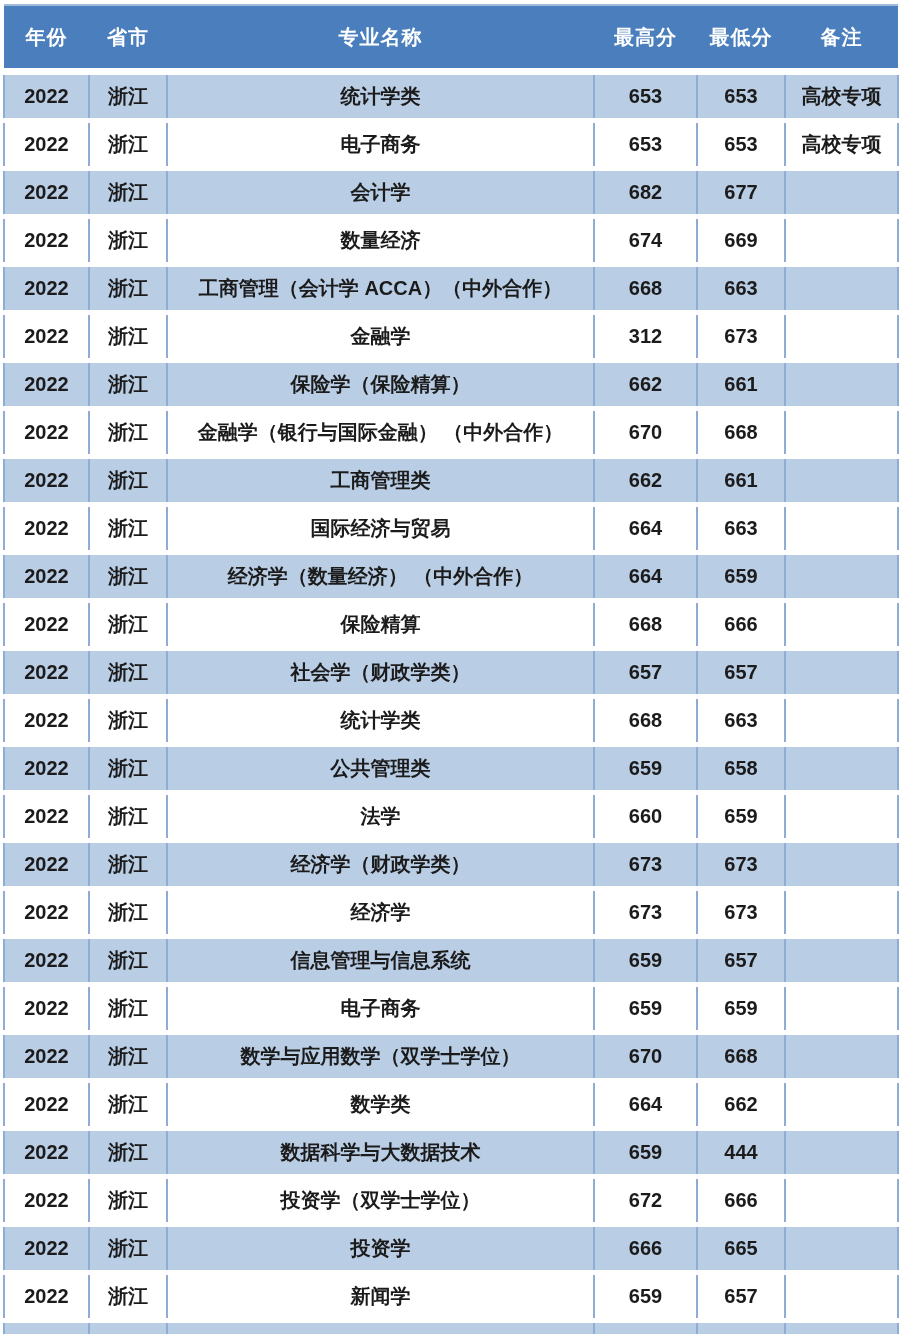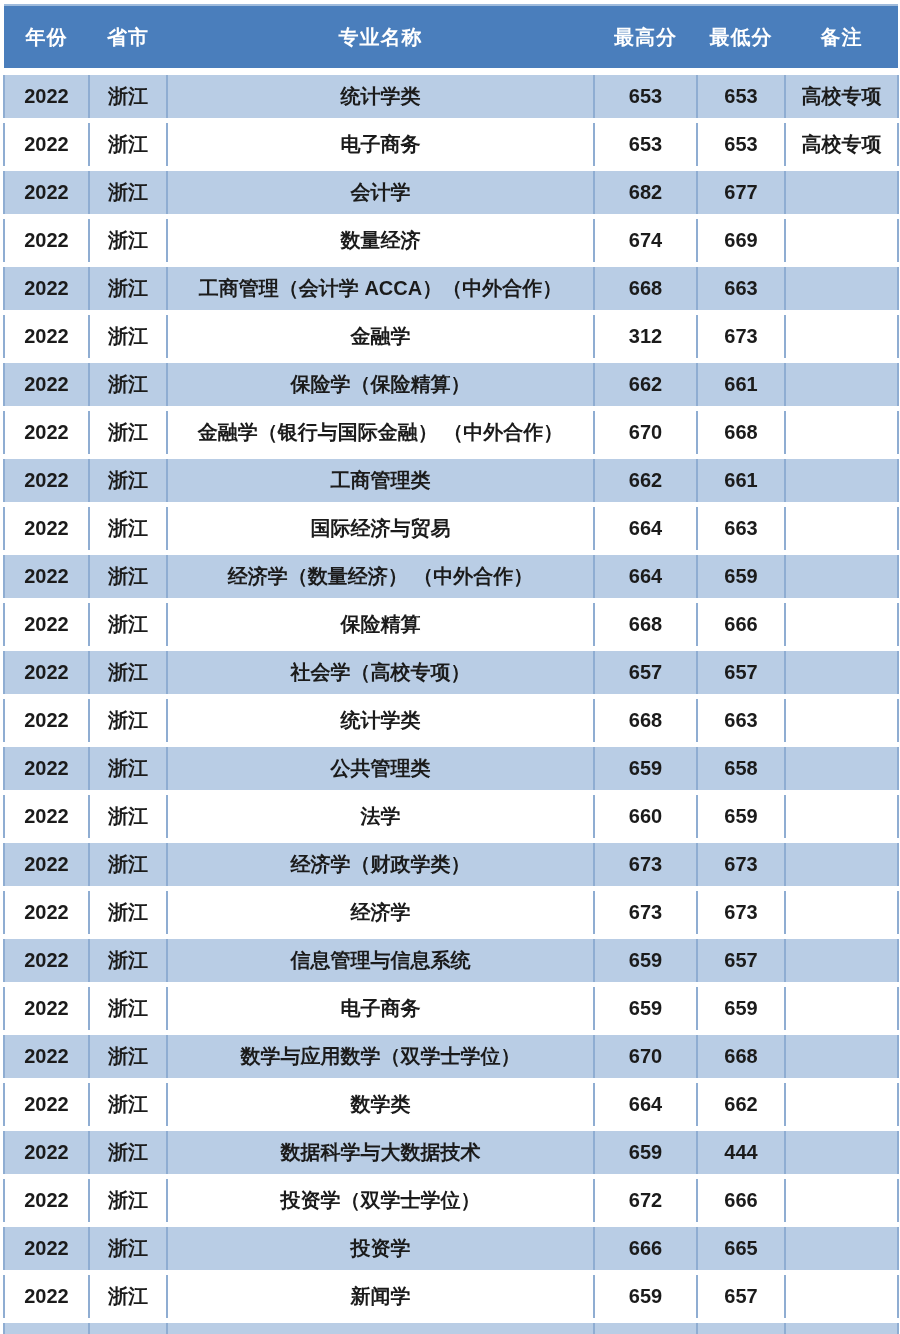--- a/index.html
+++ b/index.html
@@ -180,21 +180,21 @@
           <td>2022</td>
           <td>浙江</td>
           <td>保险精算</td>
           <td>668</td>
           <td>666</td>
           <td></td>
         </tr>
         <tr>
           <td>2022</td>
           <td>浙江</td>
-          <td>社会学（高校专项）</td>
+          <td>社会学（财政学类）</td>
           <td>657</td>
           <td>657</td>
           <td></td>
         </tr>
         <tr>
           <td>2022</td>
           <td>浙江</td>
           <td>统计学类</td>
           <td>668</td>
           <td>663</td>

